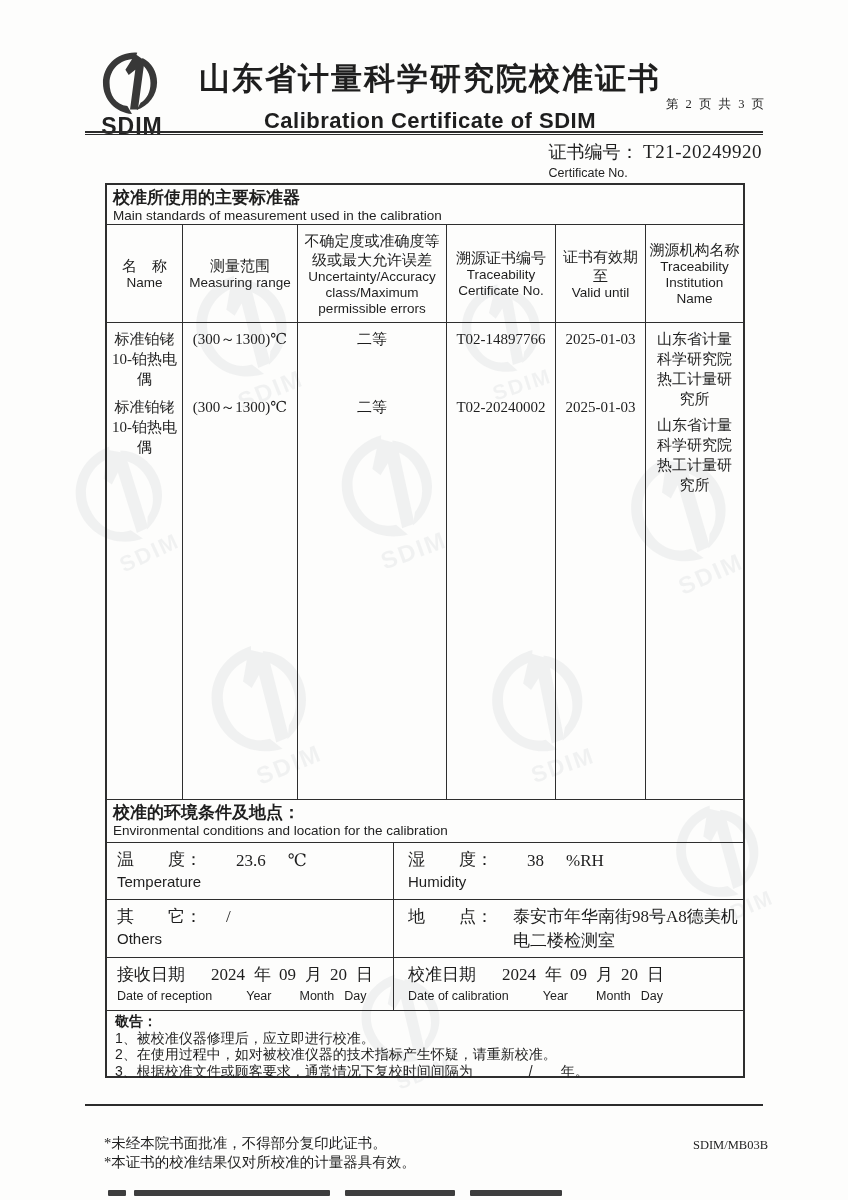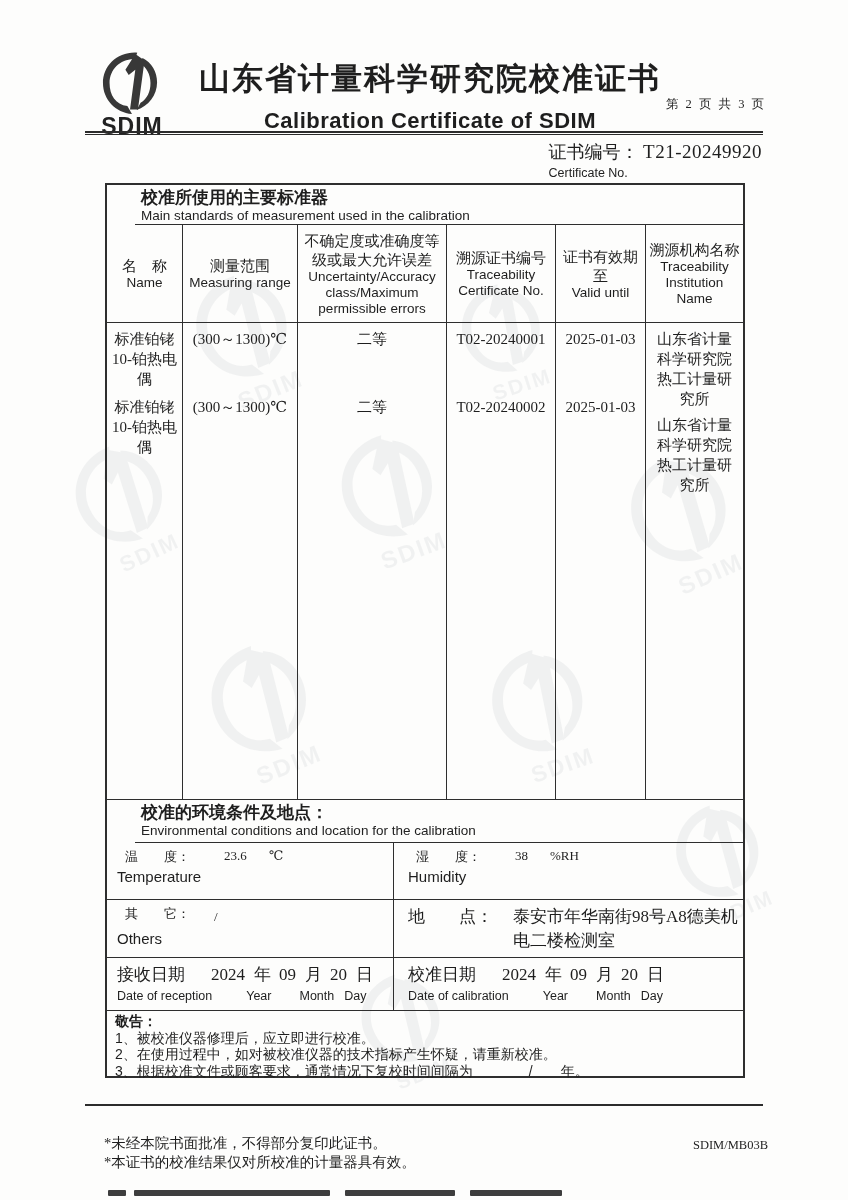--- a/index.html
+++ b/index.html
@@ -27,21 +27,21 @@
   .certno .line1 { font-size:18px; }
   .certno .num { font-size:19px; letter-spacing:0.5px; }
   .certno .line2 { font-family:"Liberation Sans","DejaVu Sans",sans-serif;
     font-size:12.5px; margin-top:2px; color:#222; }
 
   
   .mainbox { position:absolute; left:105px; top:183px; width:640px; height:895px;
     border:2px solid #2e2e2e; }
   .sec { border-bottom:1.5px solid #2e2e2e; }
   .sec:last-child { border-bottom:none; }
-  .sec-title { height:40px; padding:2px 6px 0 6px;margin-left:28px; }
+  .sec-title { height:40px; padding:2px 6px 0 6px; }
   .sec-title .zh { font-family:"Liberation Sans","DejaVu Sans",sans-serif;
     font-size:17px; font-weight:bold; line-height:21px; }
   .sec-title .en { font-family:"Liberation Sans","DejaVu Sans",sans-serif;
     font-size:13.5px; line-height:16px; color:#222; }
 
   .cols { display:flex; }
   .c0{width:76px;} .c1{width:115px;} .c2{width:149px;} .c3{width:109px;} .c4{width:90px;} .c5{flex:1;}
   .cell { border-right:1.5px solid #2e2e2e; }
   .cols > .cell:last-child { border-right:none; }
 
@@ -59,21 +59,21 @@
   .data-row .c0 .ent { padding:0 3px; }
   .data-row .c5 .ent { padding:0 8px; }
 
   .env-title { height:43px; }
 
   .split { display:flex; }
   .half-l { width:287px; border-right:1.5px solid #2e2e2e; padding:5px 0 0 10px; }
   .half-r { flex:1; padding:5px 0 0 14px; }
   .env-row { height:57px; }
   .oth-row { height:58px; }
-  .kvline { display:flex; align-items:flex-start; font-size:13px;margin-left:8px; }
+  .kvline { display:flex; align-items:flex-end; font-size:17px; }
   .kvline .lab { font-family:"Liberation Sans","DejaVu Sans",sans-serif; }
   .kvline .val { margin-left:34px; }
   .kvline .unit { margin-left:22px; }
   .kvline .val2 { margin-left:24px; line-height:23px; }
   .sub-en { font-family:Liberation Sans, sans-serif; font-size:15px; margin-top:2px; }
   .loc-wrap { display:flex; font-size:17px; }
   .loc-val { margin-left:20px; width:230px; line-height:24px; }
   .loc-en { margin-top:-22px; }
 
   .date-row { height:53px; }
@@ -250,21 +250,21 @@
       </div>
       <div class="cell c1">
         <div class="ent entry1">(300～1300)℃</div>
         <div class="ent entry2">(300～1300)℃</div>
       </div>
       <div class="cell c2">
         <div class="ent entry1">二等</div>
         <div class="ent entry2">二等</div>
       </div>
       <div class="cell c3">
-        <div class="ent entry1">T02-20240001</div>
+        <div class="ent entry1">T02-14897766</div>
         <div class="ent entry2">T02-20240002</div>
       </div>
       <div class="cell c4">
         <div class="ent entry1">2025-01-03</div>
         <div class="ent entry2">2025-01-03</div>
       </div>
       <div class="cell c5">
         <div class="ent entry1">山东省计量科学研究院热工计量研究所</div>
         <div class="ent entry2">山东省计量科学研究院热工计量研究所</div>
       </div>

